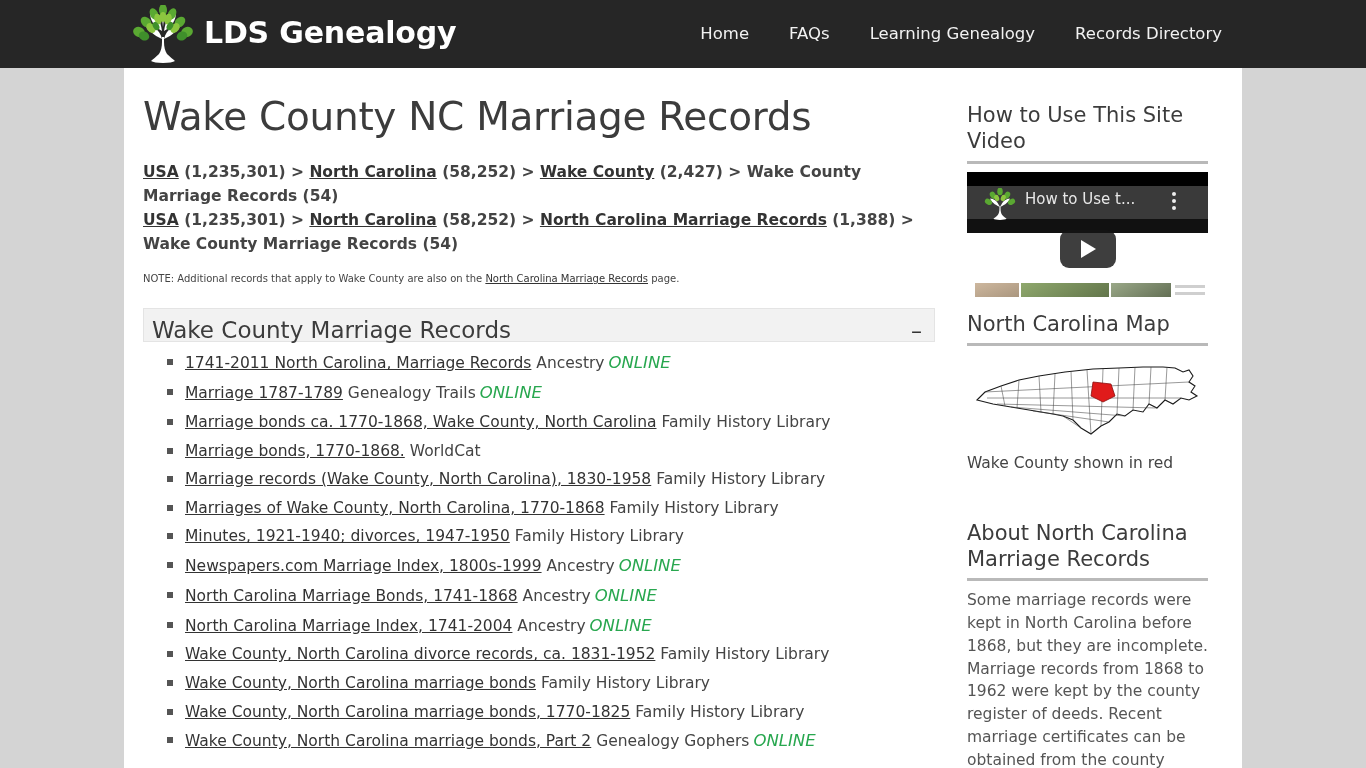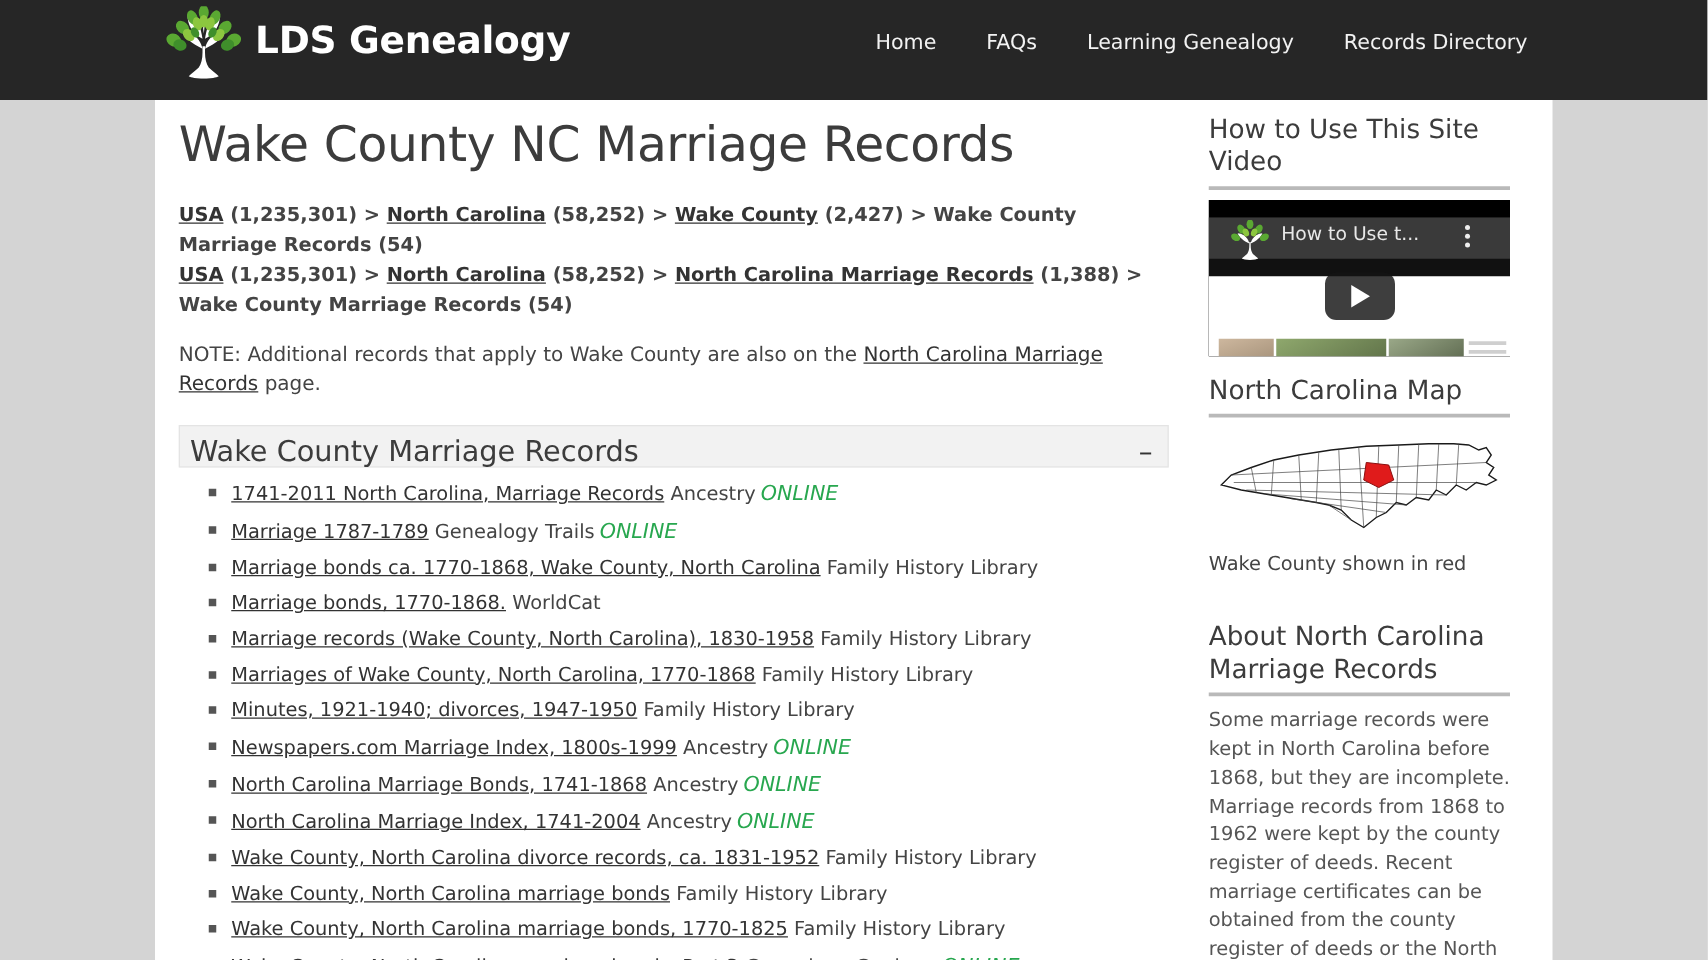--- a/index.html
+++ b/index.html
@@ -15,21 +15,21 @@
     position: relative;
     width: 1366px;
     height: 768px;
     background: #d4d4d4;
   }
   
   .topbar {
     position: absolute;
     top: 0; left: 0;
     width: 1366px;
-    height: 80px;
+    height: 68px;
     background: #262626;
     z-index: 5;
   }
   .brand {
     position: absolute;
     left: 132px; top: 4px;
     display: flex;
     align-items: center;
     gap: 10px;
     height: 60px;
@@ -87,21 +87,21 @@
     line-height: 1.55;
     margin-bottom: 16px;
     max-width: 790px;
     font-weight: bold;
   }
   .breadcrumbs a {
     color: #333;
     text-decoration: underline;
   }
   .note {
-    font-size: 16px;
+    font-size: 10px;
     color: #444;
     line-height: 1.45;
     margin-bottom: 22px;
     max-width: 790px;
   }
   .note a { color: #333; text-decoration: underline; }
 
   .section-head {
     background: #f2f2f2;
     border: 1px solid #e4e4e4;
@@ -163,21 +163,21 @@
   
   .sidebar {
     position: absolute;
     left: 843px; top: 22px;
     width: 245px;
   }
   .side-h {
     font-size: 21px;
     font-weight: normal;
     color: #3c3c3c;
-    margin: 0 0 6px 0;
+    margin: 12px 0 6px 0;
     line-height: 1.25;
   }
   .side-rule {
     border: 0;
     border-top: 3px solid #b9b9b9;
     margin: 0 0 8px 0;
     width: 241px;
   }
   .video-box {
     width: 241px;

